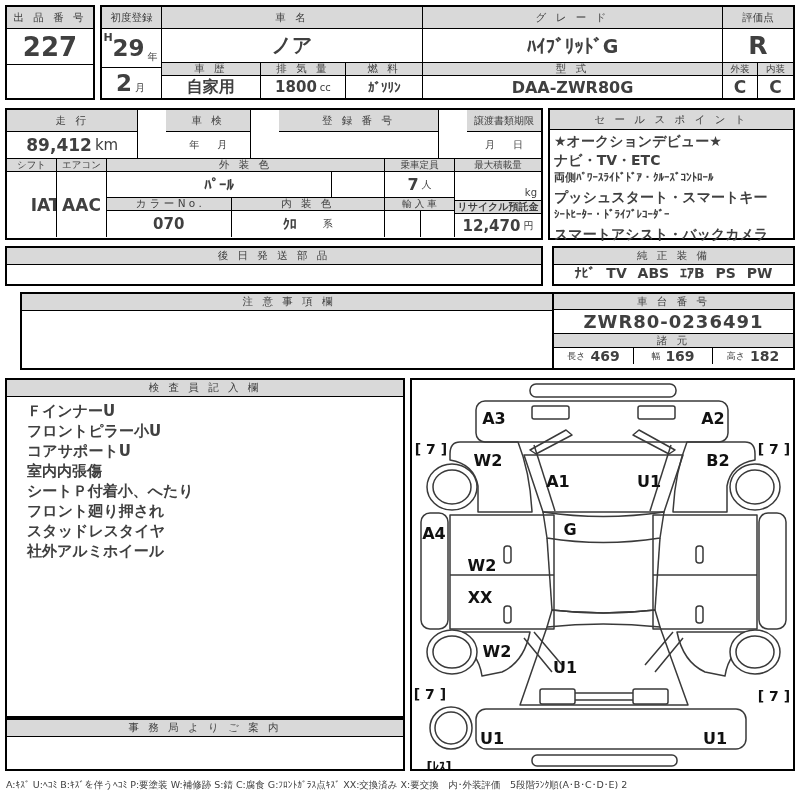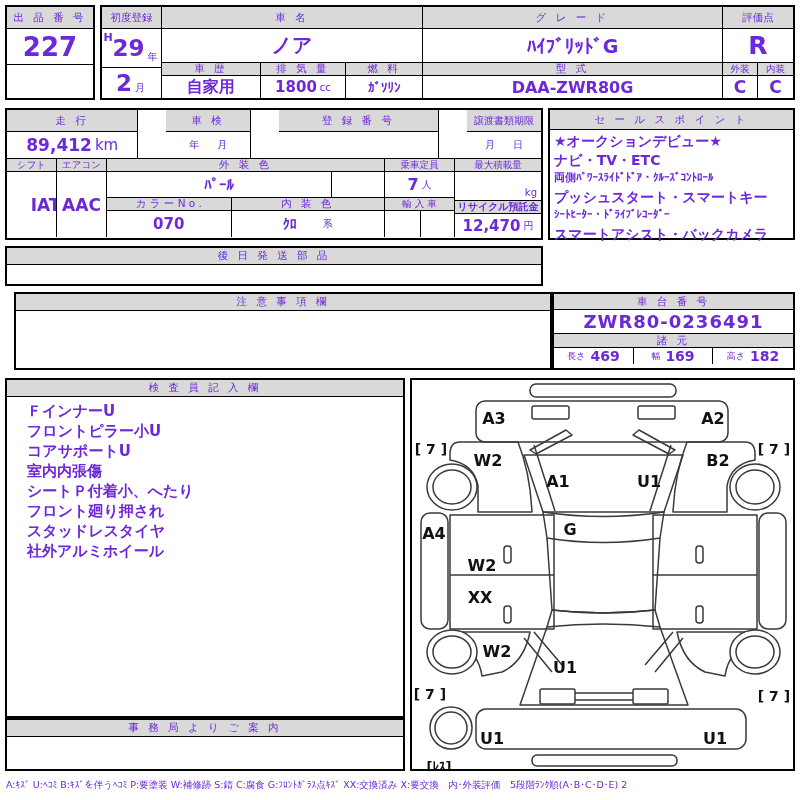--- a/index.html
+++ b/index.html
@@ -1,17 +1,17 @@
 <!DOCTYPE html>
 <html><head>
 <meta charset="utf-8">
 <style>
   html,body{margin:0;padding:0;background:#fff;}
   .sheet{position:relative;width:800px;height:800px;background:#fff;
-         font-family:"DejaVu Sans","Liberation Sans",sans-serif;color:#6d28d9;}
+         font-family:"DejaVu Sans","Liberation Sans",sans-serif;color:#404040;}
   .box{position:absolute;border:2px solid #000;box-sizing:border-box;background:#fff;}
   .col,.subcol{display:flex;flex-direction:column;box-sizing:border-box;}
   .row,.rowgroup{display:flex;box-sizing:border-box;}
   .br{border-right:1px solid #000;}
   .bb{border-bottom:1px solid #000;}
   .hdr{background:#d9d9d9;display:flex;align-items:center;justify-content:center;
        font-size:10.5px;letter-spacing:3px;white-space:nowrap;overflow:hidden;box-sizing:border-box;}
   .val{display:flex;align-items:center;justify-content:center;font-weight:bold;
        white-space:nowrap;overflow:hidden;box-sizing:border-box;}
   .unit{font-size:10px;font-weight:normal;margin-left:3px;}
@@ -187,22 +187,26 @@
         <div class="sales-line small">ｼｰﾄﾋｰﾀｰ・ﾄﾞﾗｲﾌﾞﾚｺｰﾀﾞｰ</div>
         <div class="sales-line">スマートアシスト・バックカメラ</div>
       </div>
   </div>
 
   <div class="box" style="left:5px;top:246px;width:538px;height:40px;">
     <div class="hdr bb h17">後 日 発 送 部 品</div>
     <div class="flex1"></div>
   </div>
 
-
-  <div class="box" style="left:14px;top:292px;width:538px;height:78px;">
+  <div class="box" style="left:552px;top:246px;width:243px;height:40px;">
+    <div class="hdr bb h17">純 正 装 備</div>
+    <div class="val flex1" style="font-size:14px;word-spacing:6px;">ﾅﾋﾞ TV ABS ｴｱB PS PW</div>
+  </div>
+
+  <div class="box" style="left:20px;top:292px;width:538px;height:78px;">
     <div class="hdr bb h17">注 意 事 項 欄</div>
     <div class="flex1"></div>
   </div>
 
   <div class="box" style="left:552px;top:292px;width:243px;height:78px;">
     <div class="hdr bb h16">車 台 番 号</div>
     <div class="val bb h24" style="font-size:18px;letter-spacing:1px;">ZWR80-0236491</div>
     <div class="hdr bb h14">諸 元</div>
     <div class="rowgroup flex1">
       <div class="val br" style="width:80px;font-size:14px;">

